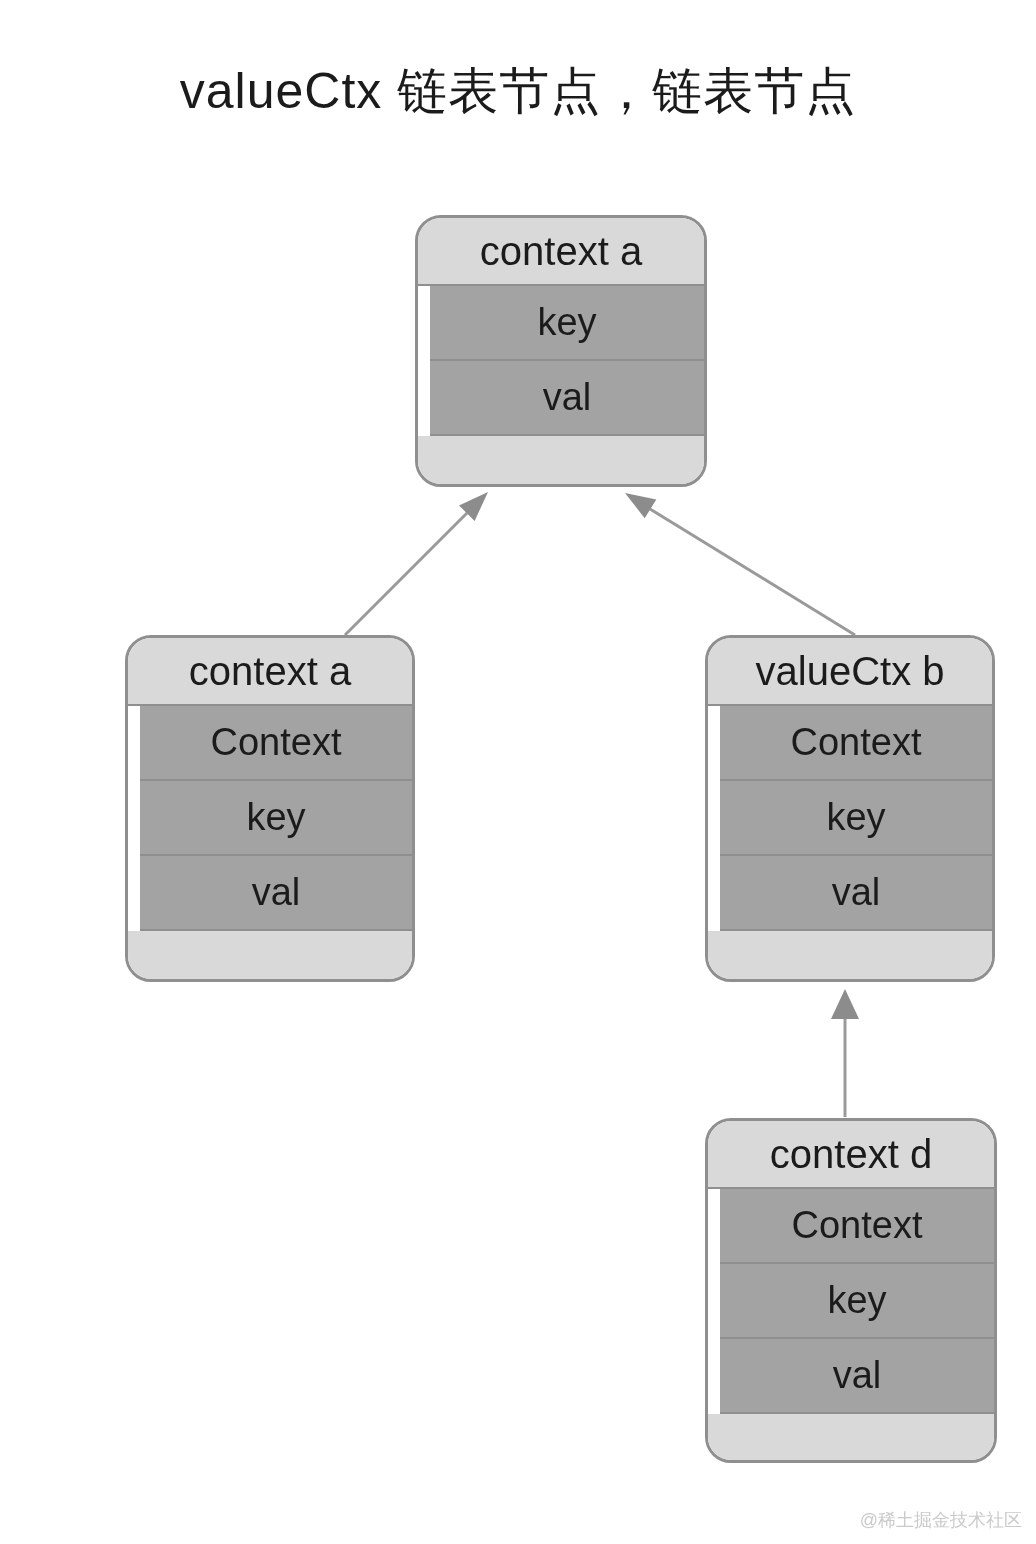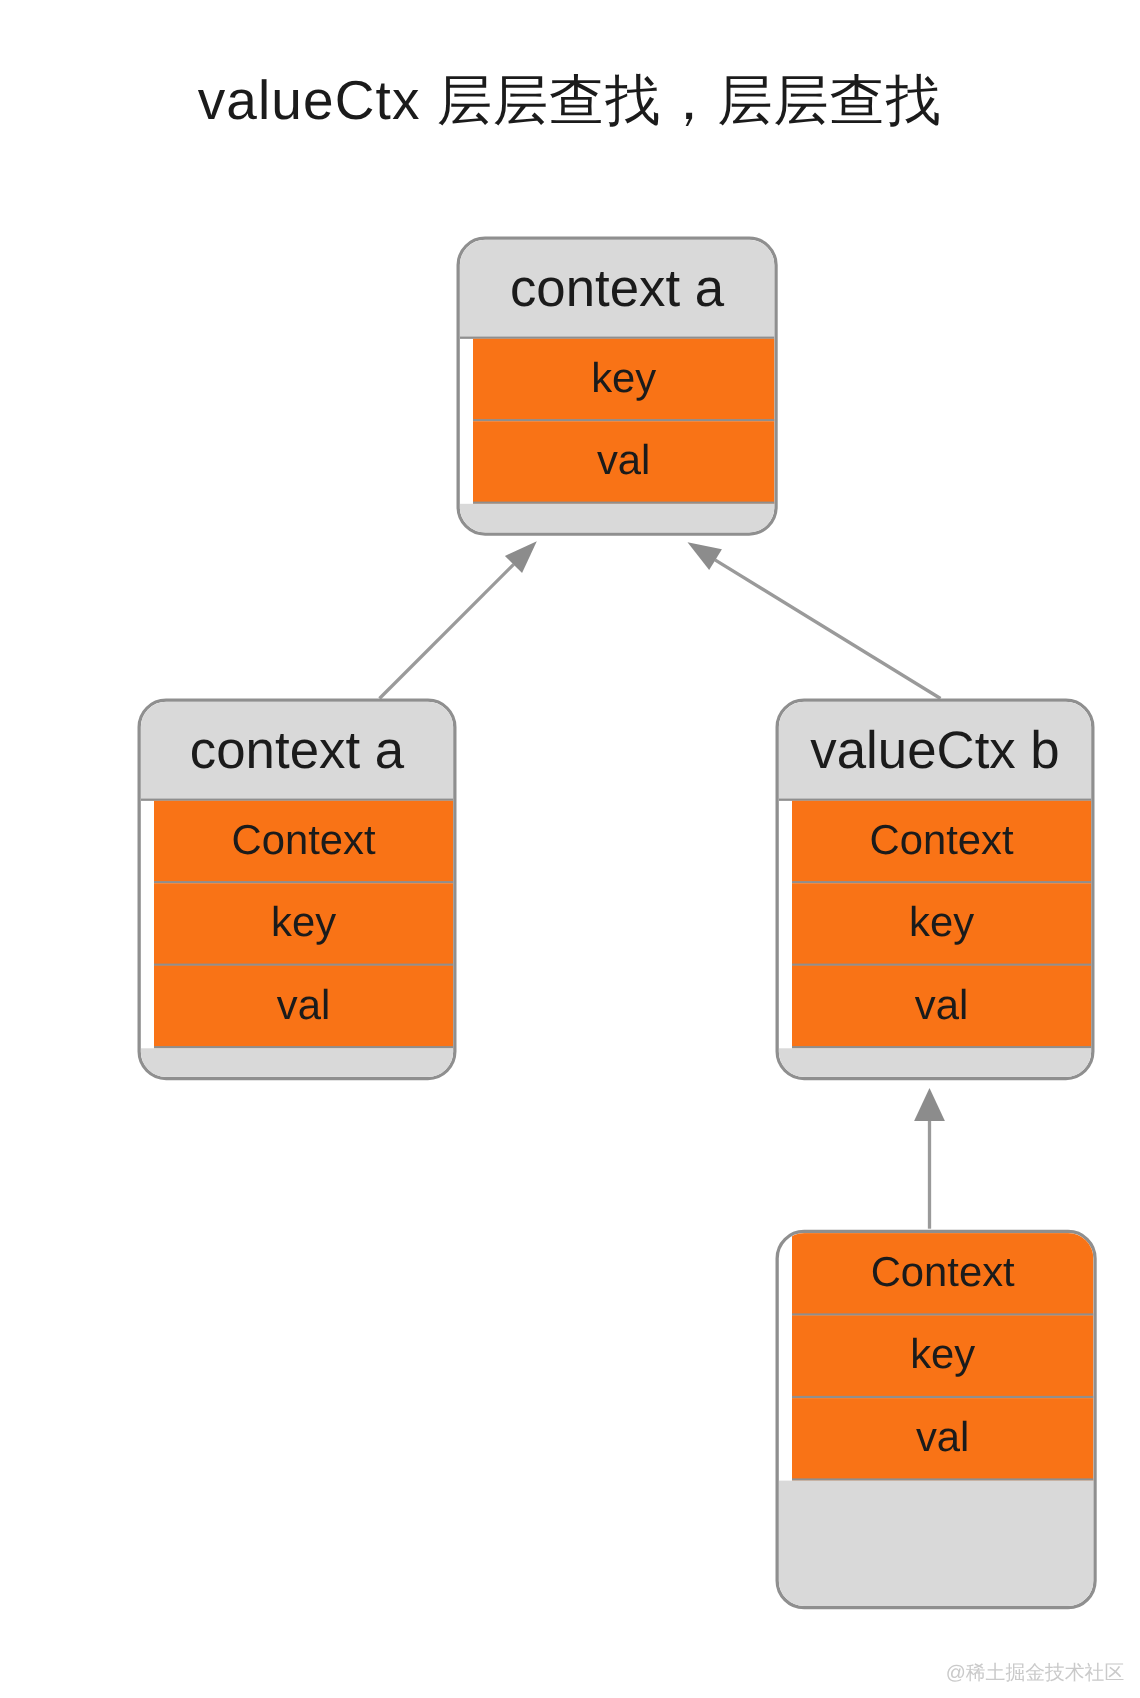--- a/index.html
+++ b/index.html
@@ -47,32 +47,32 @@
     position: absolute;
     display: flex;
     flex-direction: column;
     border: 3px solid var(--node-border);
     border-radius: 26px;
     background: #ffffff;
     overflow: hidden;
   }
   .node-header {
     flex: 0 0 auto;
-    height: 90px;
+    height: 68px;
     background: var(--node-fill);
     border-bottom: 2px solid var(--node-border);
     display: flex;
     align-items: center;
     justify-content: center;
-    font-size: 48px;
+    font-size: 40px;
   }
   .node-row {
     flex: 0 0 auto;
     height: 75px;
-    background: #f97316;
+    background: #a3a3a3;
     border-bottom: 2px solid var(--node-border);
     display: flex;
     align-items: center;
     justify-content: center;
     font-size: 38px;
     margin-left: 12px;
   }
   .node-footer {
     flex: 1 1 auto;
     background: var(--node-fill);
@@ -85,21 +85,21 @@
     position: absolute;
     right: 14px;
     bottom: 12px;
     font-size: 18px;
     color: var(--watermark);
   }
 </style>
 </head>
 <body>
 
-<div class="title">valueCtx 层层查找，层层查找</div>
+<div class="title">valueCtx 链表节点，链表节点</div>
 
 <svg class="edges" viewBox="0 0 1036 1544" xmlns="http://www.w3.org/2000/svg">
   <g>
     <line x1="345" y1="635" x2="467" y2="513"></line>
     <polygon points="488,492 474.6,521 459,505.4"></polygon>
   </g>
   <g>
     <line x1="855" y1="635" x2="650" y2="509"></line>
     <polygon points="625,493 656.3,499.4 644.7,518.2"></polygon>
   </g>
@@ -126,19 +126,20 @@
 
 <div class="node node-right">
   <div class="node-header">valueCtx b</div>
   <div class="node-row">Context</div>
   <div class="node-row">key</div>
   <div class="node-row">val</div>
   <div class="node-footer"></div>
 </div>
 
 <div class="node node-bottom">
+  <div class="node-header">context d</div>
   <div class="node-row">Context</div>
   <div class="node-row">key</div>
   <div class="node-row">val</div>
   <div class="node-footer"></div>
 </div>
 
 <div class="watermark">@稀土掘金技术社区</div>
 
 </body></html>

